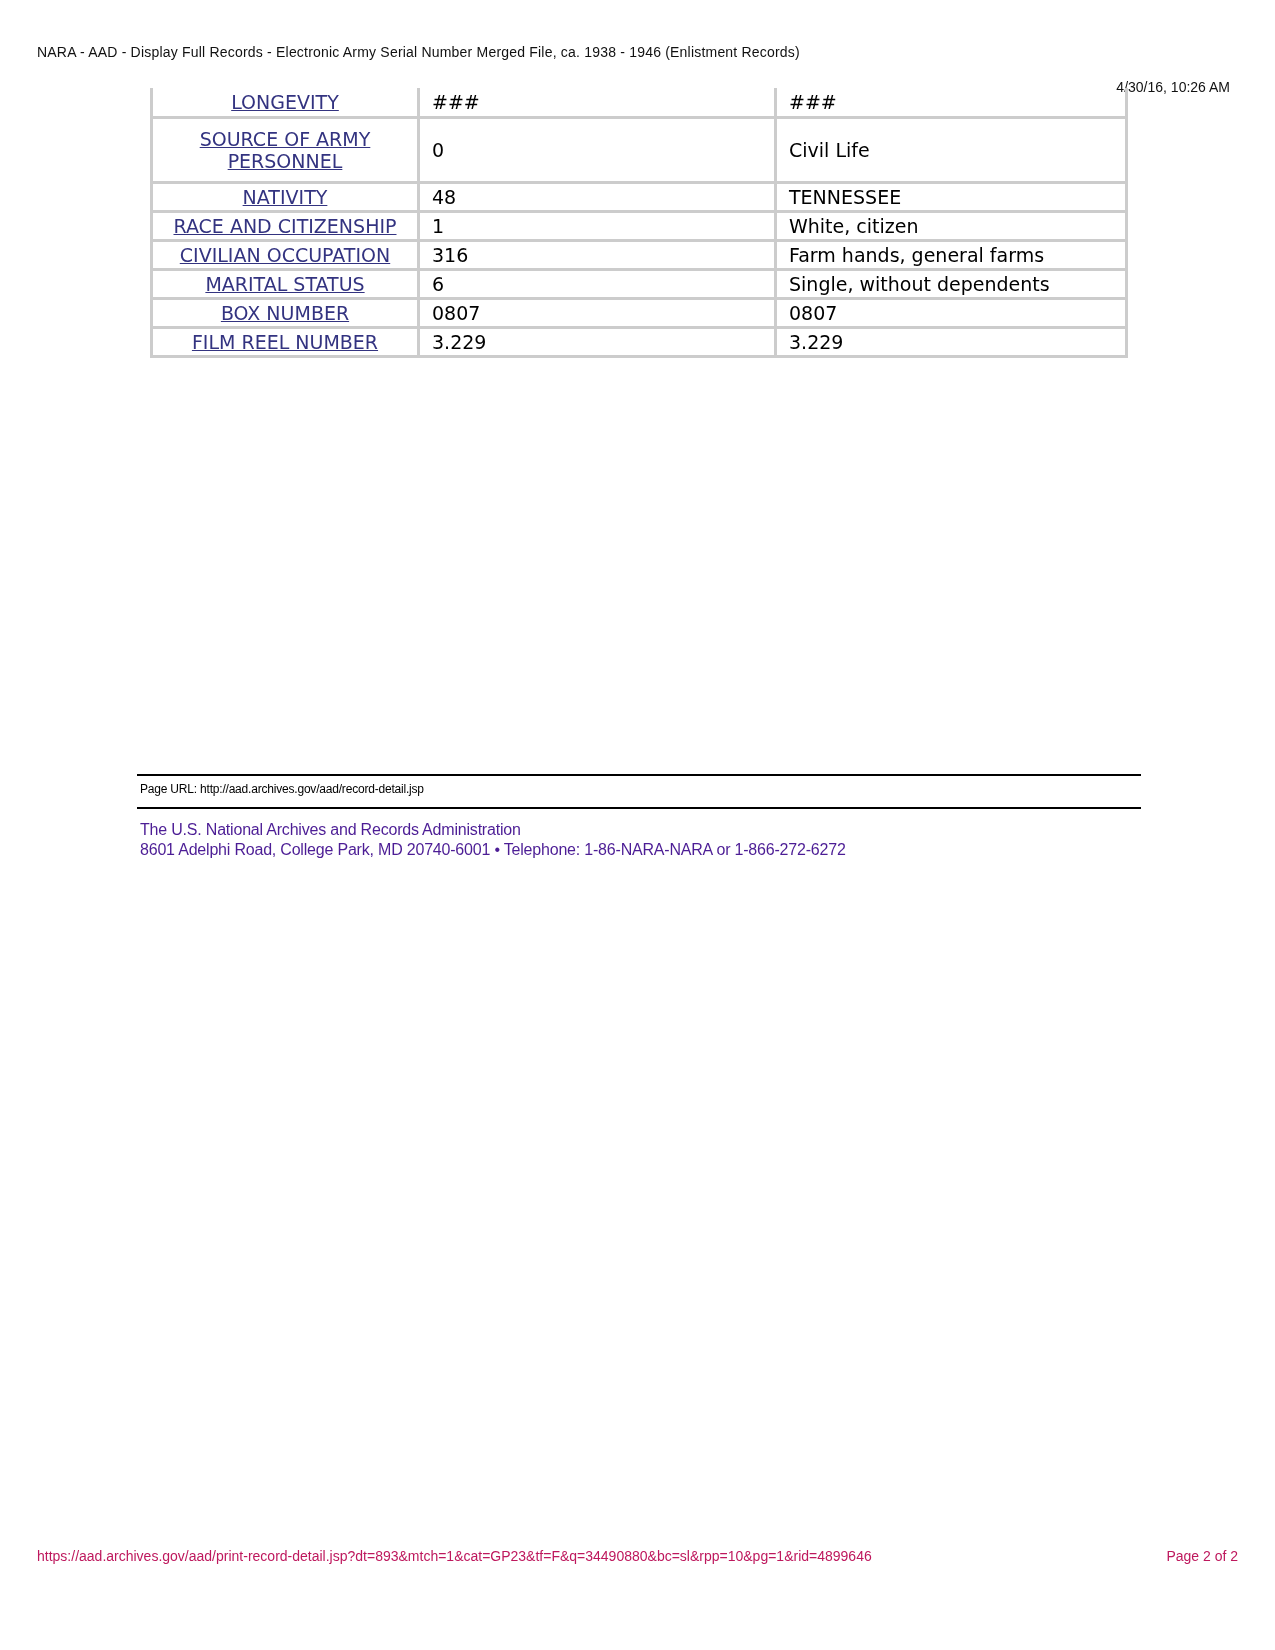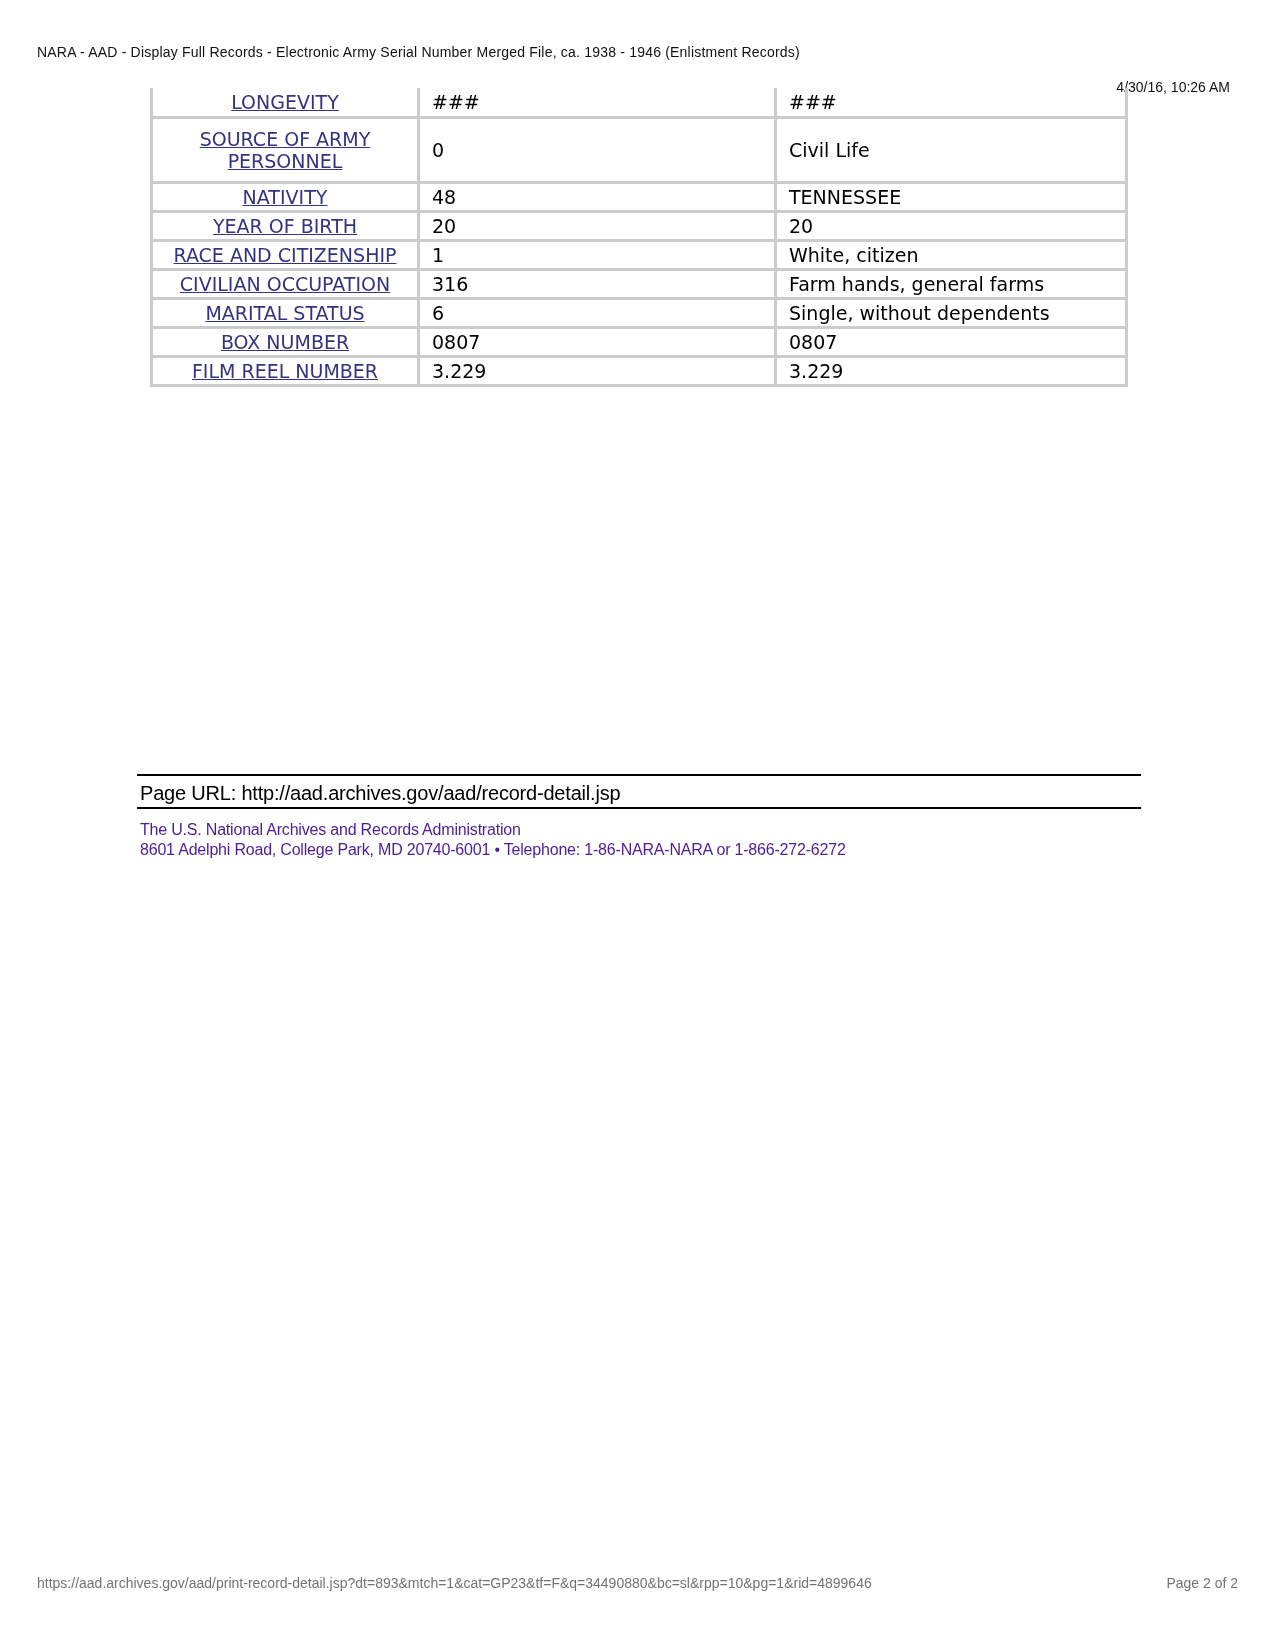--- a/index.html
+++ b/index.html
@@ -1,34 +1,34 @@
 <!DOCTYPE html>
 <html><head>
 <meta charset="utf-8">
 <style>
   html, body { margin: 0; padding: 0; background: #ffffff; }
   body { width: 1275px; height: 1650px; position: relative; overflow: hidden; font-family: "DejaVu Sans", sans-serif; color: #000; }
   .print-header { position: absolute; top: 36px; left: 37px; right: 37px; height: 20px; font-family: "Liberation Sans", sans-serif; font-size: 14px; color: #111; }
   .print-header .title { position: absolute; left: 0; top: 0; white-space: nowrap; letter-spacing: 0.2px; margin-top: 8px; }
   .print-header .datetime { position: absolute; right: 8px; top: 0; white-space: nowrap; margin-top: 43px; }
-  .print-footer { position: absolute; top: 1548px; left: 37px; right: 37px; height: 20px; font-family: "Liberation Sans", sans-serif; font-size: 14px; color: #737373; margin-top: 27px; }
+  .print-footer { position: absolute; top: 1548px; left: 37px; right: 37px; height: 20px; font-family: "Liberation Sans", sans-serif; font-size: 14px; color: #be185d; }
   .print-footer .url { position: absolute; left: 0; top: 0; white-space: nowrap; }
   .print-footer .page { position: absolute; right: 0; top: 0; white-space: nowrap; }
 
   .record-table { position: absolute; left: 150px; top: 88px; width: 978px; border-collapse: collapse; }
   .record-table td { border: 3px solid #cccccc; padding: 0 12px; font-size: 19px; vertical-align: middle; line-height: 22px; }
   .record-table tr.first td { border-top: none; }
   .record-table td.label { width: 240px; text-align: center; }
   .record-table td.code { width: 330px; }
   .record-table a { color: #333380; text-decoration: underline; }
   .record-table .r1 { height: 29px; }
   .record-table .r2 { height: 65px; }
   .record-table td.code, .record-table td.meaning { color: #000; }
 
-  .page-url-bar { position: absolute; left: 137px; top: 774px; width: 1004px; height: 31px; border-top: 2px solid #000; border-bottom: 2px solid #000; font-family: "Liberation Sans", sans-serif; font-size: 20px; }
+  .page-url-bar { position: absolute; left: 137px; top: 774px; width: 1004px; height: 31px; border-top: 2px solid #000; border-bottom: 2px solid #000; font-family: "Liberation Sans", sans-serif; font-size: 12px; }
   .page-url-bar span { position: absolute; left: 3px; top: 6px; white-space: nowrap; letter-spacing: -0.2px; }
 
   .nara-info { position: absolute; left: 140px; top: 820px; font-family: "Liberation Sans", sans-serif; font-size: 16px; color: #4c1d95; line-height: 20px; letter-spacing: -0.2px; }
 </style>
 </head>
 <body>
 
 <div class="print-header">
   <span class="title">NARA - AAD - Display Full Records - Electronic Army Serial Number Merged File, ca. 1938 - 1946 (Enlistment Records)</span>
   <span class="datetime">4/30/16, 10:26 AM</span>
@@ -43,25 +43,20 @@
     </tr>
     <tr class="r2">
       <td class="label"><a href="#">SOURCE OF ARMY PERSONNEL</a></td>
       <td class="code">0</td>
       <td class="meaning">Civil Life</td>
     </tr>
     <tr class="r1">
       <td class="label"><a href="#">NATIVITY</a></td>
       <td class="code">48</td>
       <td class="meaning">TENNESSEE</td>
-    </tr>
-    <tr class="r1">
-      <td class="label"><a href="#">YEAR OF BIRTH</a></td>
-      <td class="code">20</td>
-      <td class="meaning">20</td>
     </tr>
     <tr class="r1">
       <td class="label"><a href="#">RACE AND CITIZENSHIP</a></td>
       <td class="code">1</td>
       <td class="meaning">White, citizen</td>
     </tr>
     <tr class="r1">
       <td class="label"><a href="#">CIVILIAN OCCUPATION</a></td>
       <td class="code">316</td>
       <td class="meaning">Farm hands, general farms</td>

